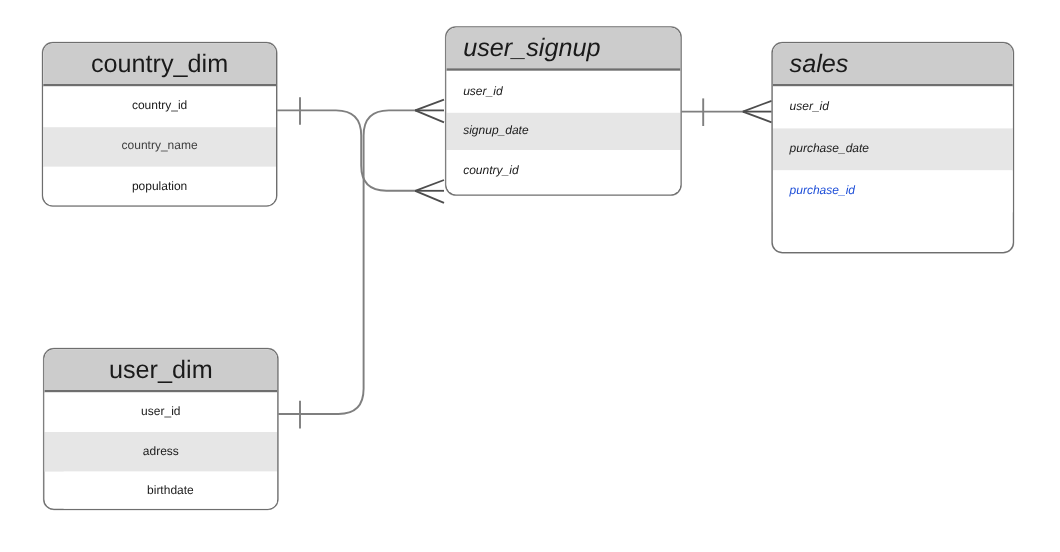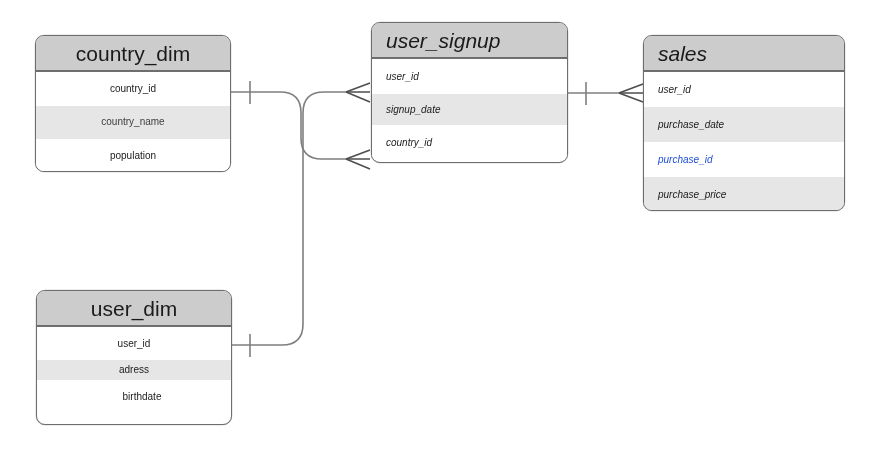--- a/index.html
+++ b/index.html
@@ -110,21 +110,20 @@
       <div class="entity-title" style="height: 36px; background: rgb(204, 204, 204); border-bottom-color: rgb(110, 110, 110); color: rgb(26, 26, 26);">user_signup</div>
       <div class="attr odd" style="height: 35px; background: rgb(255, 255, 255); color: rgb(26, 26, 26);">user_id</div>
       <div class="attr even" style="height: 31px; background: rgb(230, 230, 230); color: rgb(26, 26, 26);">signup_date</div>
       <div class="attr odd" style="height: 35px; background: rgb(255, 255, 255); color: rgb(26, 26, 26);">country_id</div>
     </div>
     <div class="entity style-left" style="left: 643px; top: 35px; width: 202px; height: 176px; border-color: rgb(110, 110, 110);">
       <div class="entity-title" style="height: 36px; background: rgb(204, 204, 204); border-bottom-color: rgb(110, 110, 110); color: rgb(26, 26, 26);">sales</div>
       <div class="attr odd" style="height: 35px; background: rgb(255, 255, 255); color: rgb(26, 26, 26);">user_id</div>
       <div class="attr even" style="height: 35px; background: rgb(230, 230, 230); color: rgb(26, 26, 26);">purchase_date</div>
       <div class="attr odd" style="height: 35px; background: rgb(255, 255, 255); color: #1d4ed8;">purchase_id</div>
-      <div class="attr even" style="height: 35px; background: rgb(230, 230, 230); color: rgb(26, 26, 26);">purchase_price</div>
     </div>
     <div class="entity style-center" style="left: 36px; top: 290px; width: 196px; height: 135px; border-color: rgb(110, 110, 110);">
       <div class="entity-title" style="height: 36px; background: rgb(204, 204, 204); border-bottom-color: rgb(110, 110, 110); color: rgb(26, 26, 26);">user_dim</div>
       <div class="attr odd" style="height: 33px; background: rgb(255, 255, 255); color: rgb(26, 26, 26);">user_id</div>
-      <div class="attr even" style="height: 20px; background: rgb(230, 230, 230); color: rgb(26, 26, 26);">adress</div>
+      <div class="attr even" style="height: 33px; background: rgb(230, 230, 230); color: rgb(26, 26, 26);">adress</div>
       <div class="attr odd" style="height: 33px; background: rgb(255, 255, 255); color: rgb(26, 26, 26); margin-left: 16px;">birthdate</div>
     </div>
   </div>
 
 </body></html>

